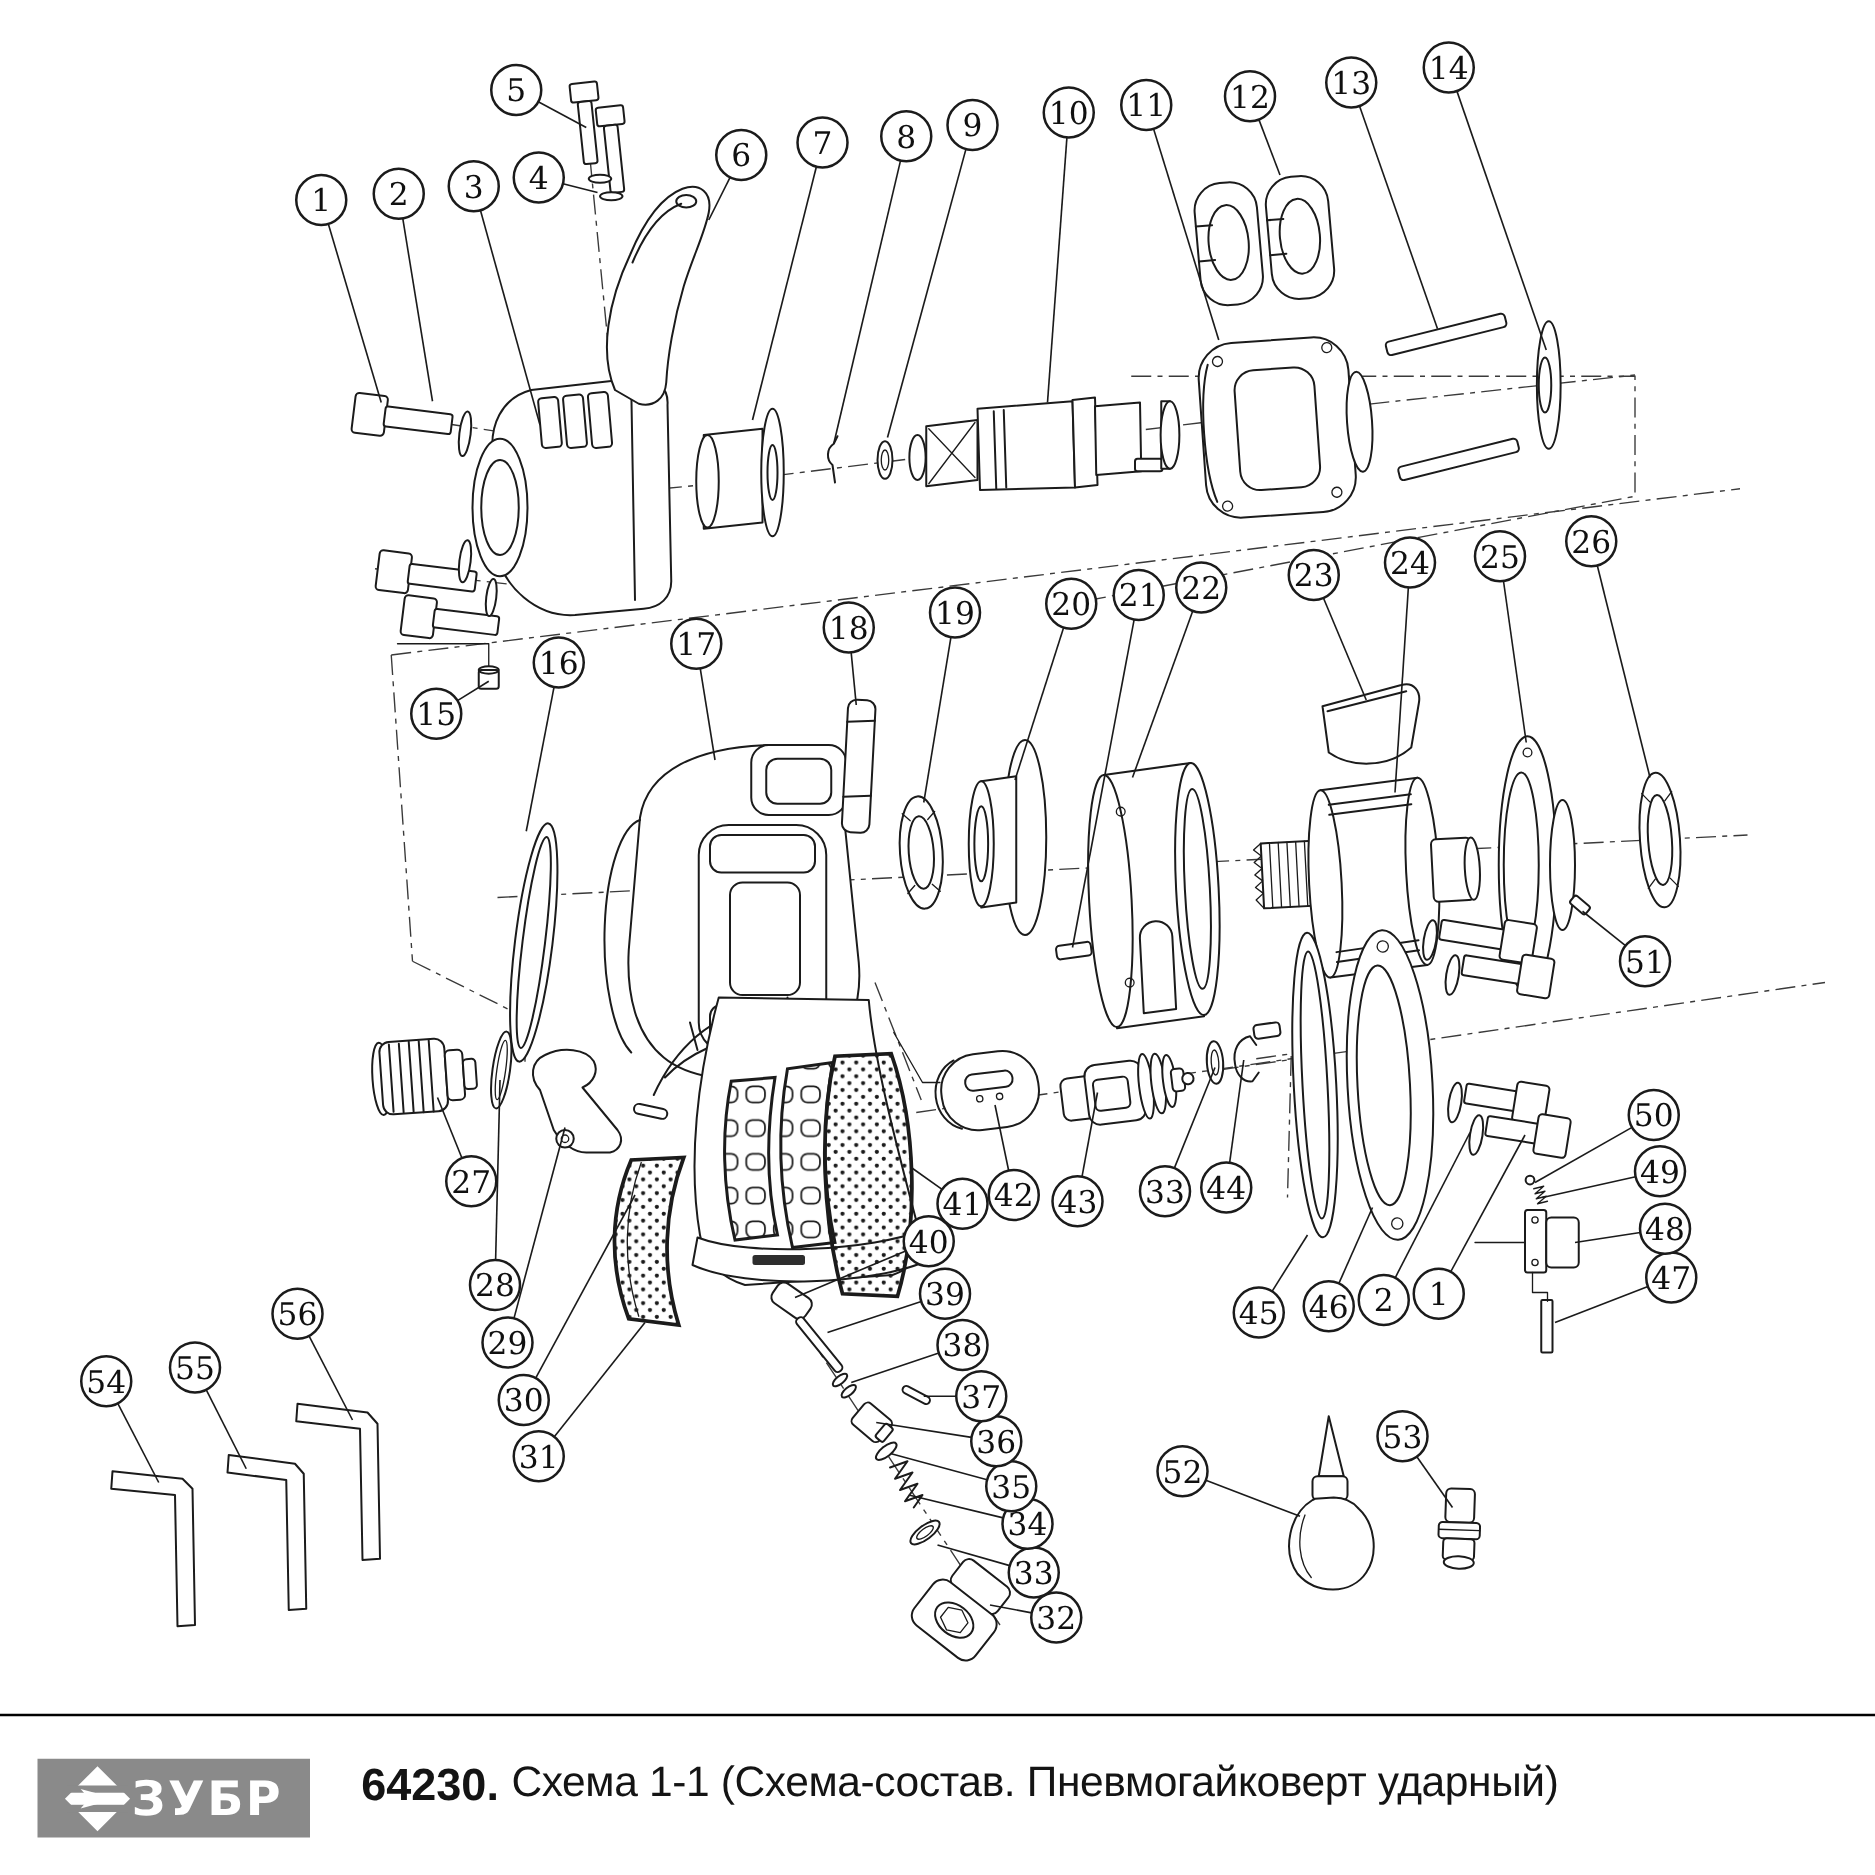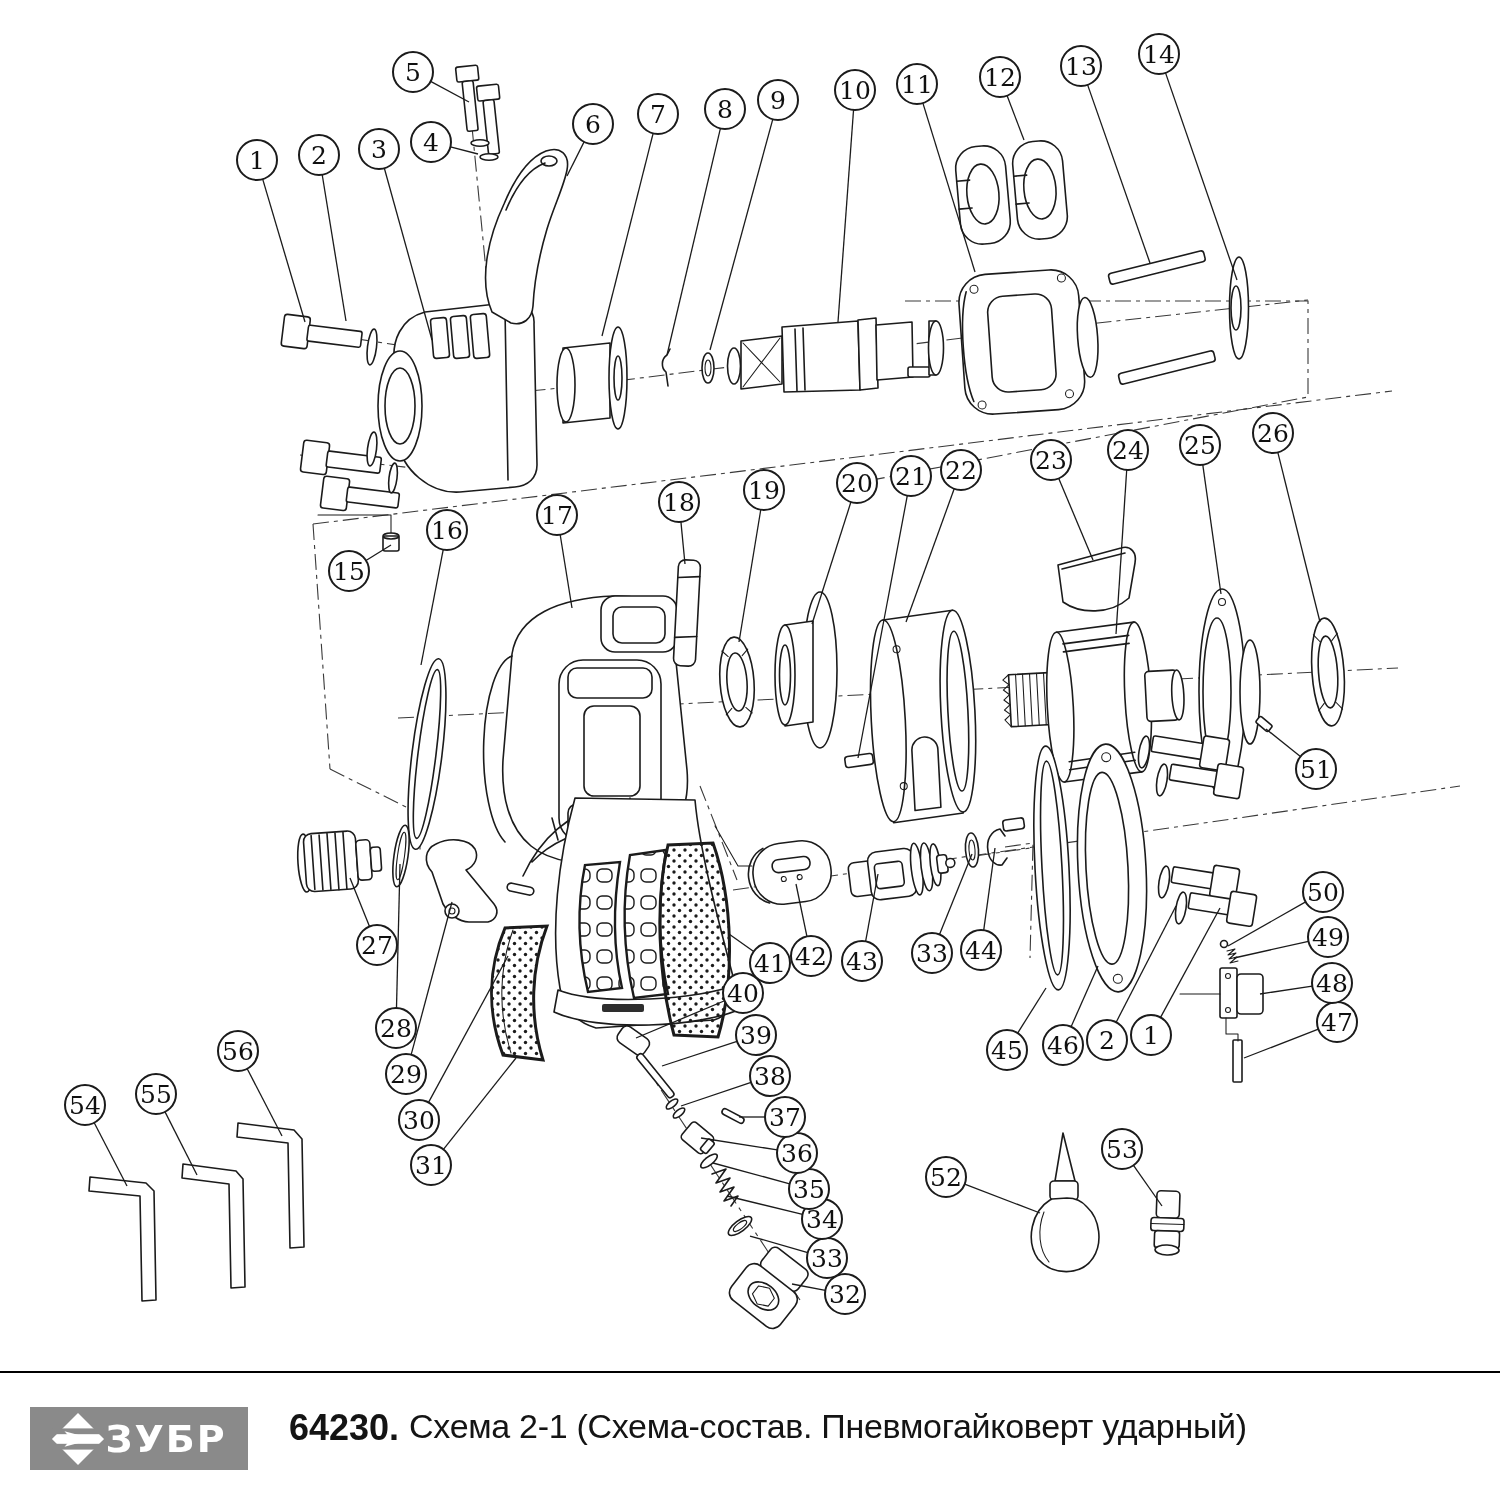--- a/index.html
+++ b/index.html
@@ -714,16 +714,16 @@
       <svg width="54" height="54" viewBox="0 0 56 56">
         <polygon points="28,1 55,28 28,55 1,28" fill="#ffffff"></polygon>
         <rect x="2" y="17" width="52" height="6" fill="#8a8a8a"></rect>
         <rect x="2" y="33" width="52" height="6" fill="#8a8a8a"></rect>
         <polygon points="14,20 44,28 14,36 21,28" fill="#ffffff"></polygon>
       </svg>
       <span class="logo-text">ЗУБР</span>
     </div>
     <div class="caption">
       <span class="code">64230.</span>
-      <span class="title">Схема 2-1 (Схема-состав. Пневмогайковерт ударный)</span>
+      <span class="title">Схема 1-1 (Схема-состав. Пневмогайковерт ударный)</span>
     </div>
   </div>
 </div>
 
 </body></html>

